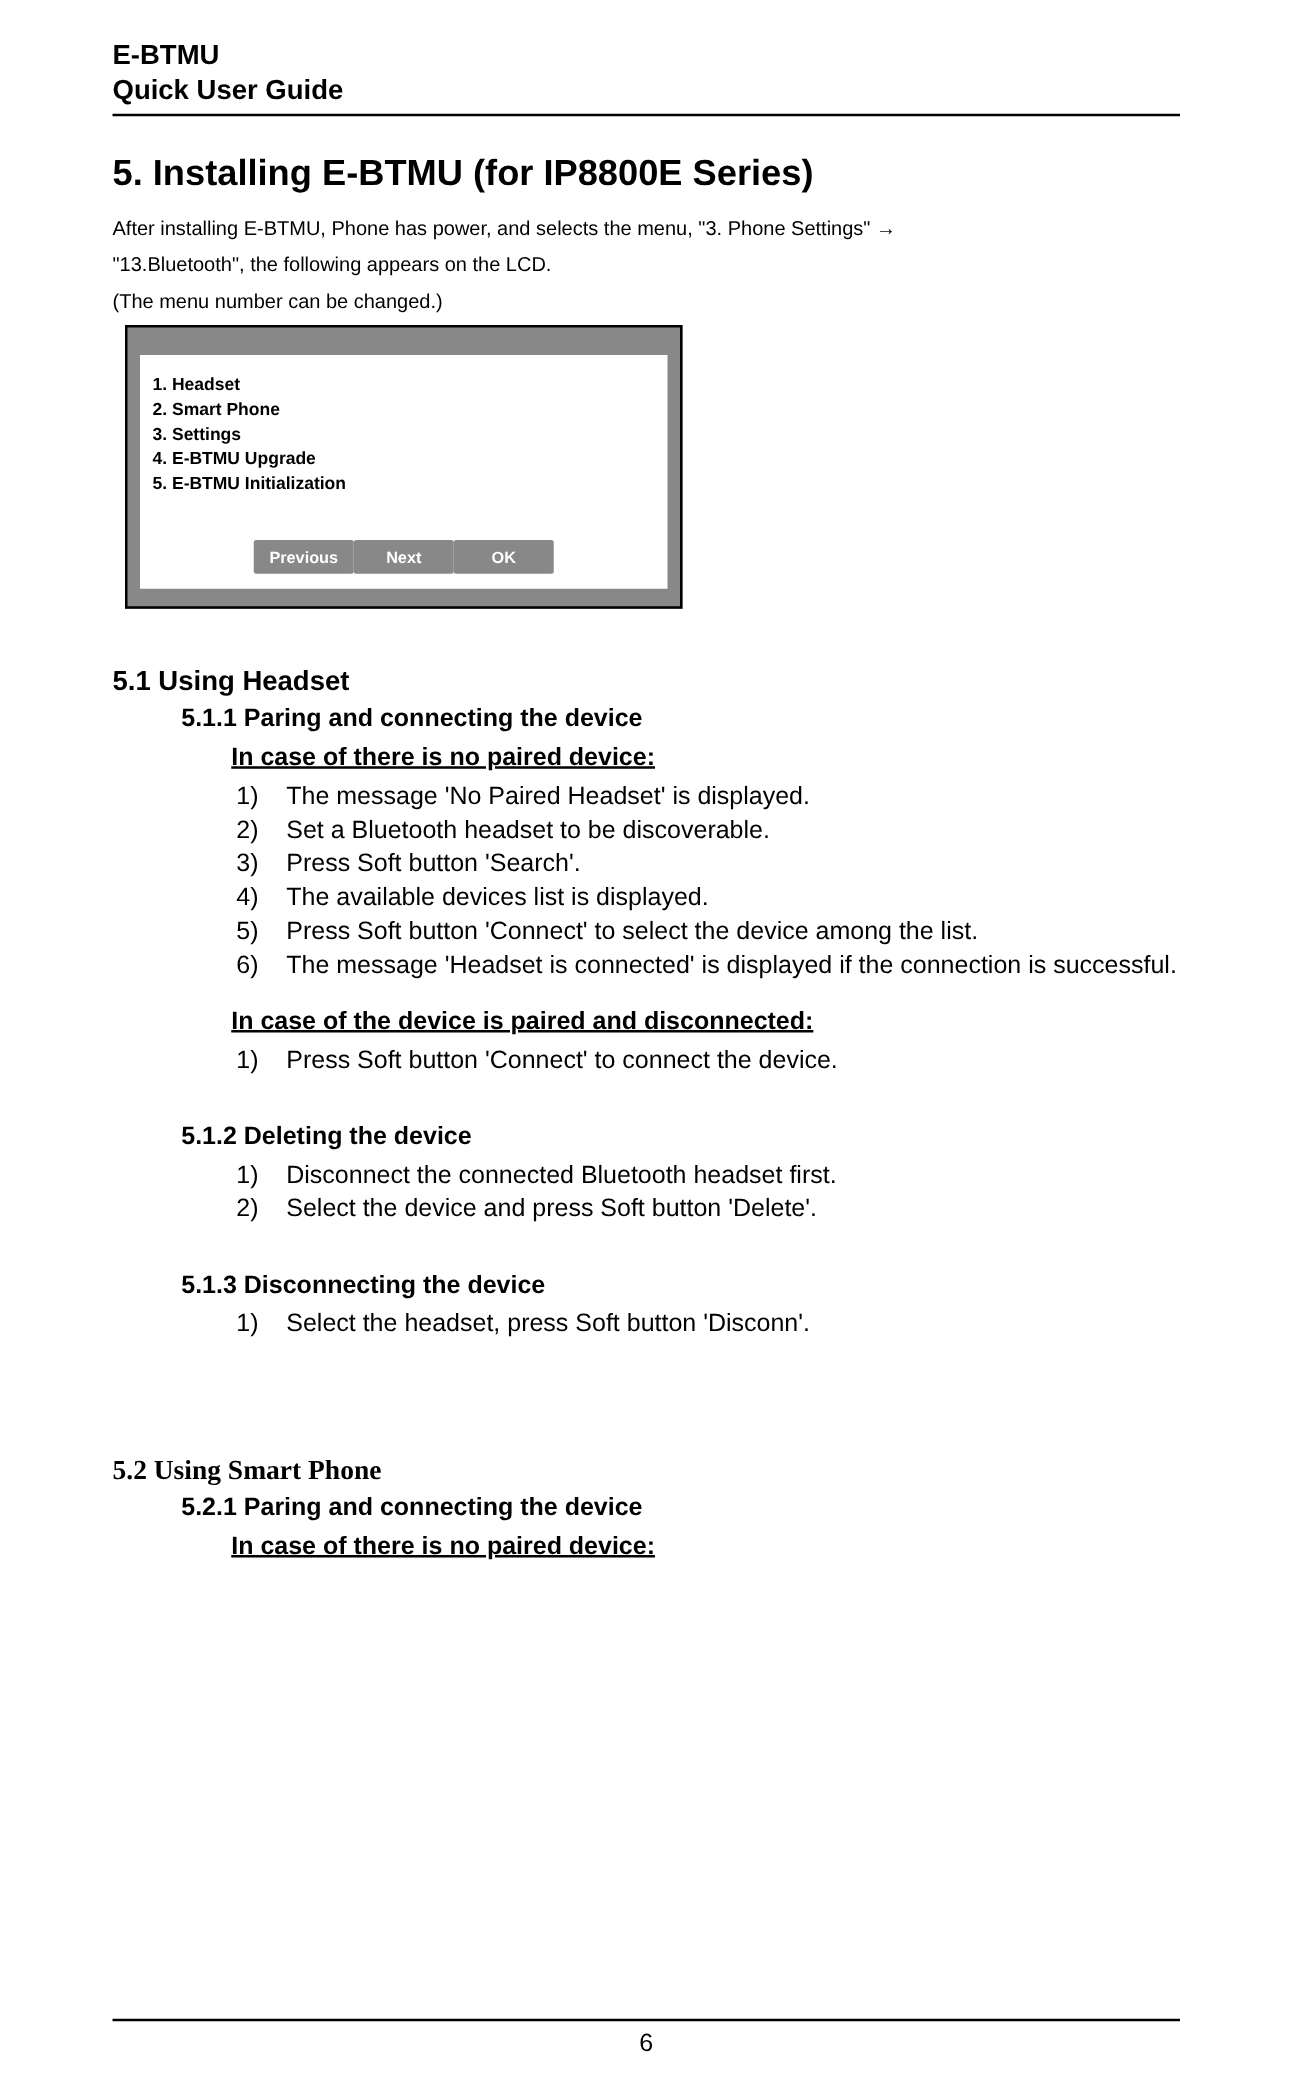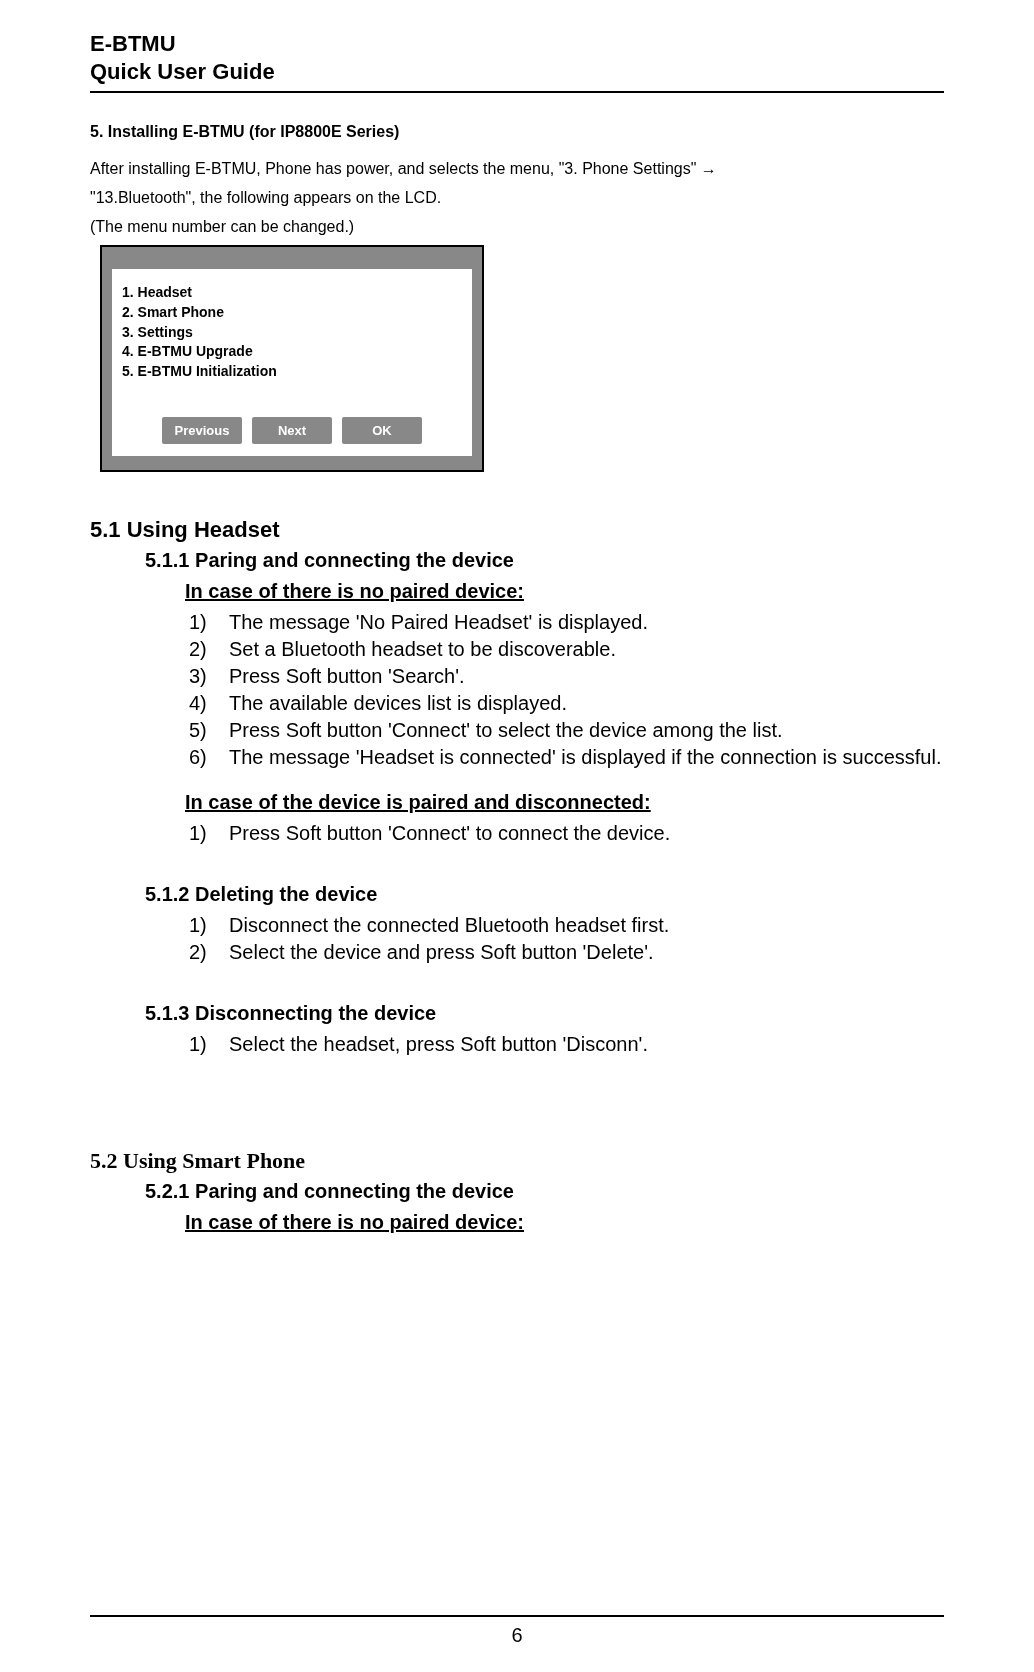--- a/index.html
+++ b/index.html
@@ -15,36 +15,36 @@
     .doc-header {
       text-align: left;
       font-weight: bold;
       font-size: 22px;
       line-height: 1.25;
       padding-bottom: 6px;
     }
     .hr-thick { border: 0; border-top: 2px solid #000; margin-bottom: 30px; }
     .hr-bottom { border: 0; border-top: 2px solid #000; position: absolute; bottom: 55px; left: 90px; right: 90px; }
     .page-num { position: absolute; bottom: 25px; left: 0; right: 0; text-align: center; font-size: 20px; }
-    .h-section { font-size: 16px; font-weight: bold; margin-bottom: 18px; }
+    .h-section { font-size: 29px; font-weight: bold; margin-bottom: 18px; }
     .intro { font-size: 16px; line-height: 1.3; margin-bottom: 8px; }
     .lcd-box {
       margin-left: 10px;
       margin-top: 6px;
-      width: 384px;
+      width: 446px;
       border: 2px solid #000;
       background: #888;
       padding: 22px 10px 14px 10px;
     }
     .lcd-inner {
       background: #fff;
       padding: 14px 10px 8px 10px;
     }
     .lcd-item { font-size: 14px; font-weight: bold; line-height: 1.4; }
-    .lcd-buttons { display: flex; gap: 10px; margin-top: 36px; justify-content: center; padding: 0 6px 4px 6px; }
+    .lcd-buttons { display: flex; margin-top: 36px; justify-content: center; padding: 0 6px 4px 6px; }
     .lcd-btn {
       background: #888;
       color: #fff;
       font-size: 13px;
       font-weight: bold;
       padding: 6px 0;
       width: 80px;
       text-align: center;
       border-radius: 2px;
     }

